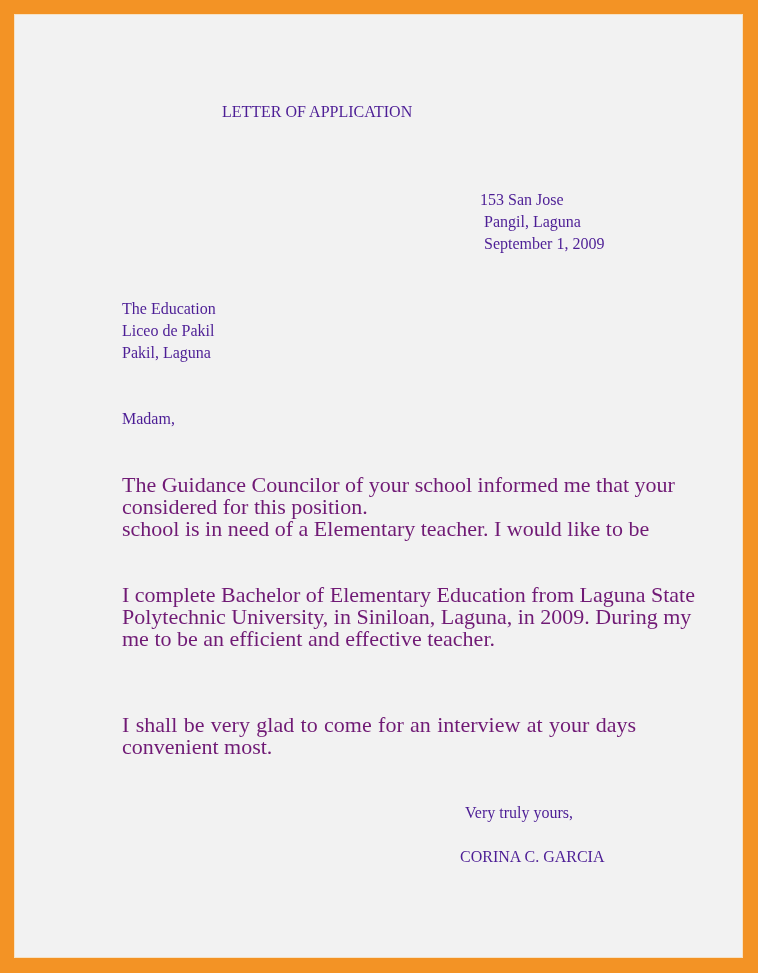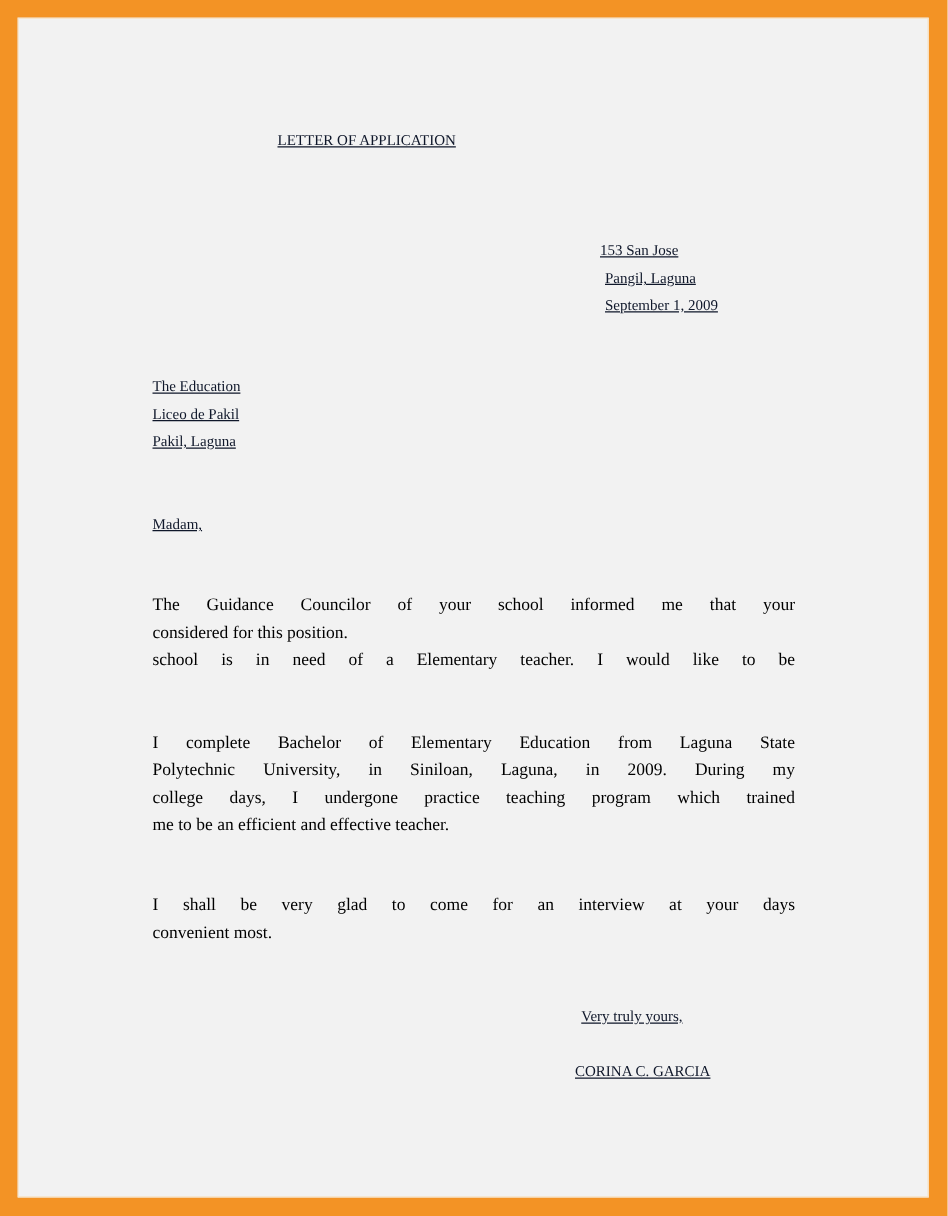--- a/index.html
+++ b/index.html
@@ -8,30 +8,29 @@
       background: #f39325;
     }
     .frame {
       position: absolute; left: 14px; top: 14px; width: 729px; height: 944px;
       background: #f2f2f2;
       box-shadow: inset 0 0 0 1px #f7e2c4;
     }
     .t {
       position: absolute;
       font-family: "Liberation Serif", serif;
-      font-size: 12px;
-      color: #0f172a;
+      font-size: 16px;
+      color: #4c1d95;
       white-space: nowrap;
       line-height: 22px;
-      text-decoration: underline;
     }
     .para {
       position: absolute; left: 122px; width: 514px;
       font-family: "Liberation Serif", serif;
-      font-size: 14px; line-height: 22px; color: #000000;
+      font-size: 22px; line-height: 22px; color: #701a75;
     }
     .para span.line { display: block; text-align: justify; text-align-last: justify; white-space: nowrap; }
     .para span.line.last { text-align-last: left; }
   </style>
 </head>
 <body>
 
 <div class="frame"></div>
 
 <div class="t" style="left:222px; top:101px;">LETTER OF APPLICATION</div>
@@ -52,21 +51,20 @@
 
 <div class="para" style="top:474px;">
   <span class="line">The Guidance Councilor of your school informed me that your</span>
   <span class="line last">considered for this position.</span>
   <span class="line">school is in need of a  Elementary teacher. I would like to be</span>
 </div>
 
 <div class="para" style="top:584px;">
   <span class="line">I complete Bachelor of Elementary Education from Laguna State</span>
   <span class="line">Polytechnic University, in Siniloan, Laguna, in 2009. During my</span>
-  <span class="line">college days, I undergone practice teaching program which trained</span>
   <span class="line last">me to be an efficient and effective teacher.</span>
 </div>
 
 <div class="para" style="top:714px;">
   <span class="line">I shall be very glad to come for an interview at your days</span>
   <span class="line last">convenient most.</span>
 </div>
 
 <div class="t" style="left:465px; top:802px;">Very truly yours,</div>
 <div class="t" style="left:460px; top:846px;">CORINA C. GARCIA</div>

